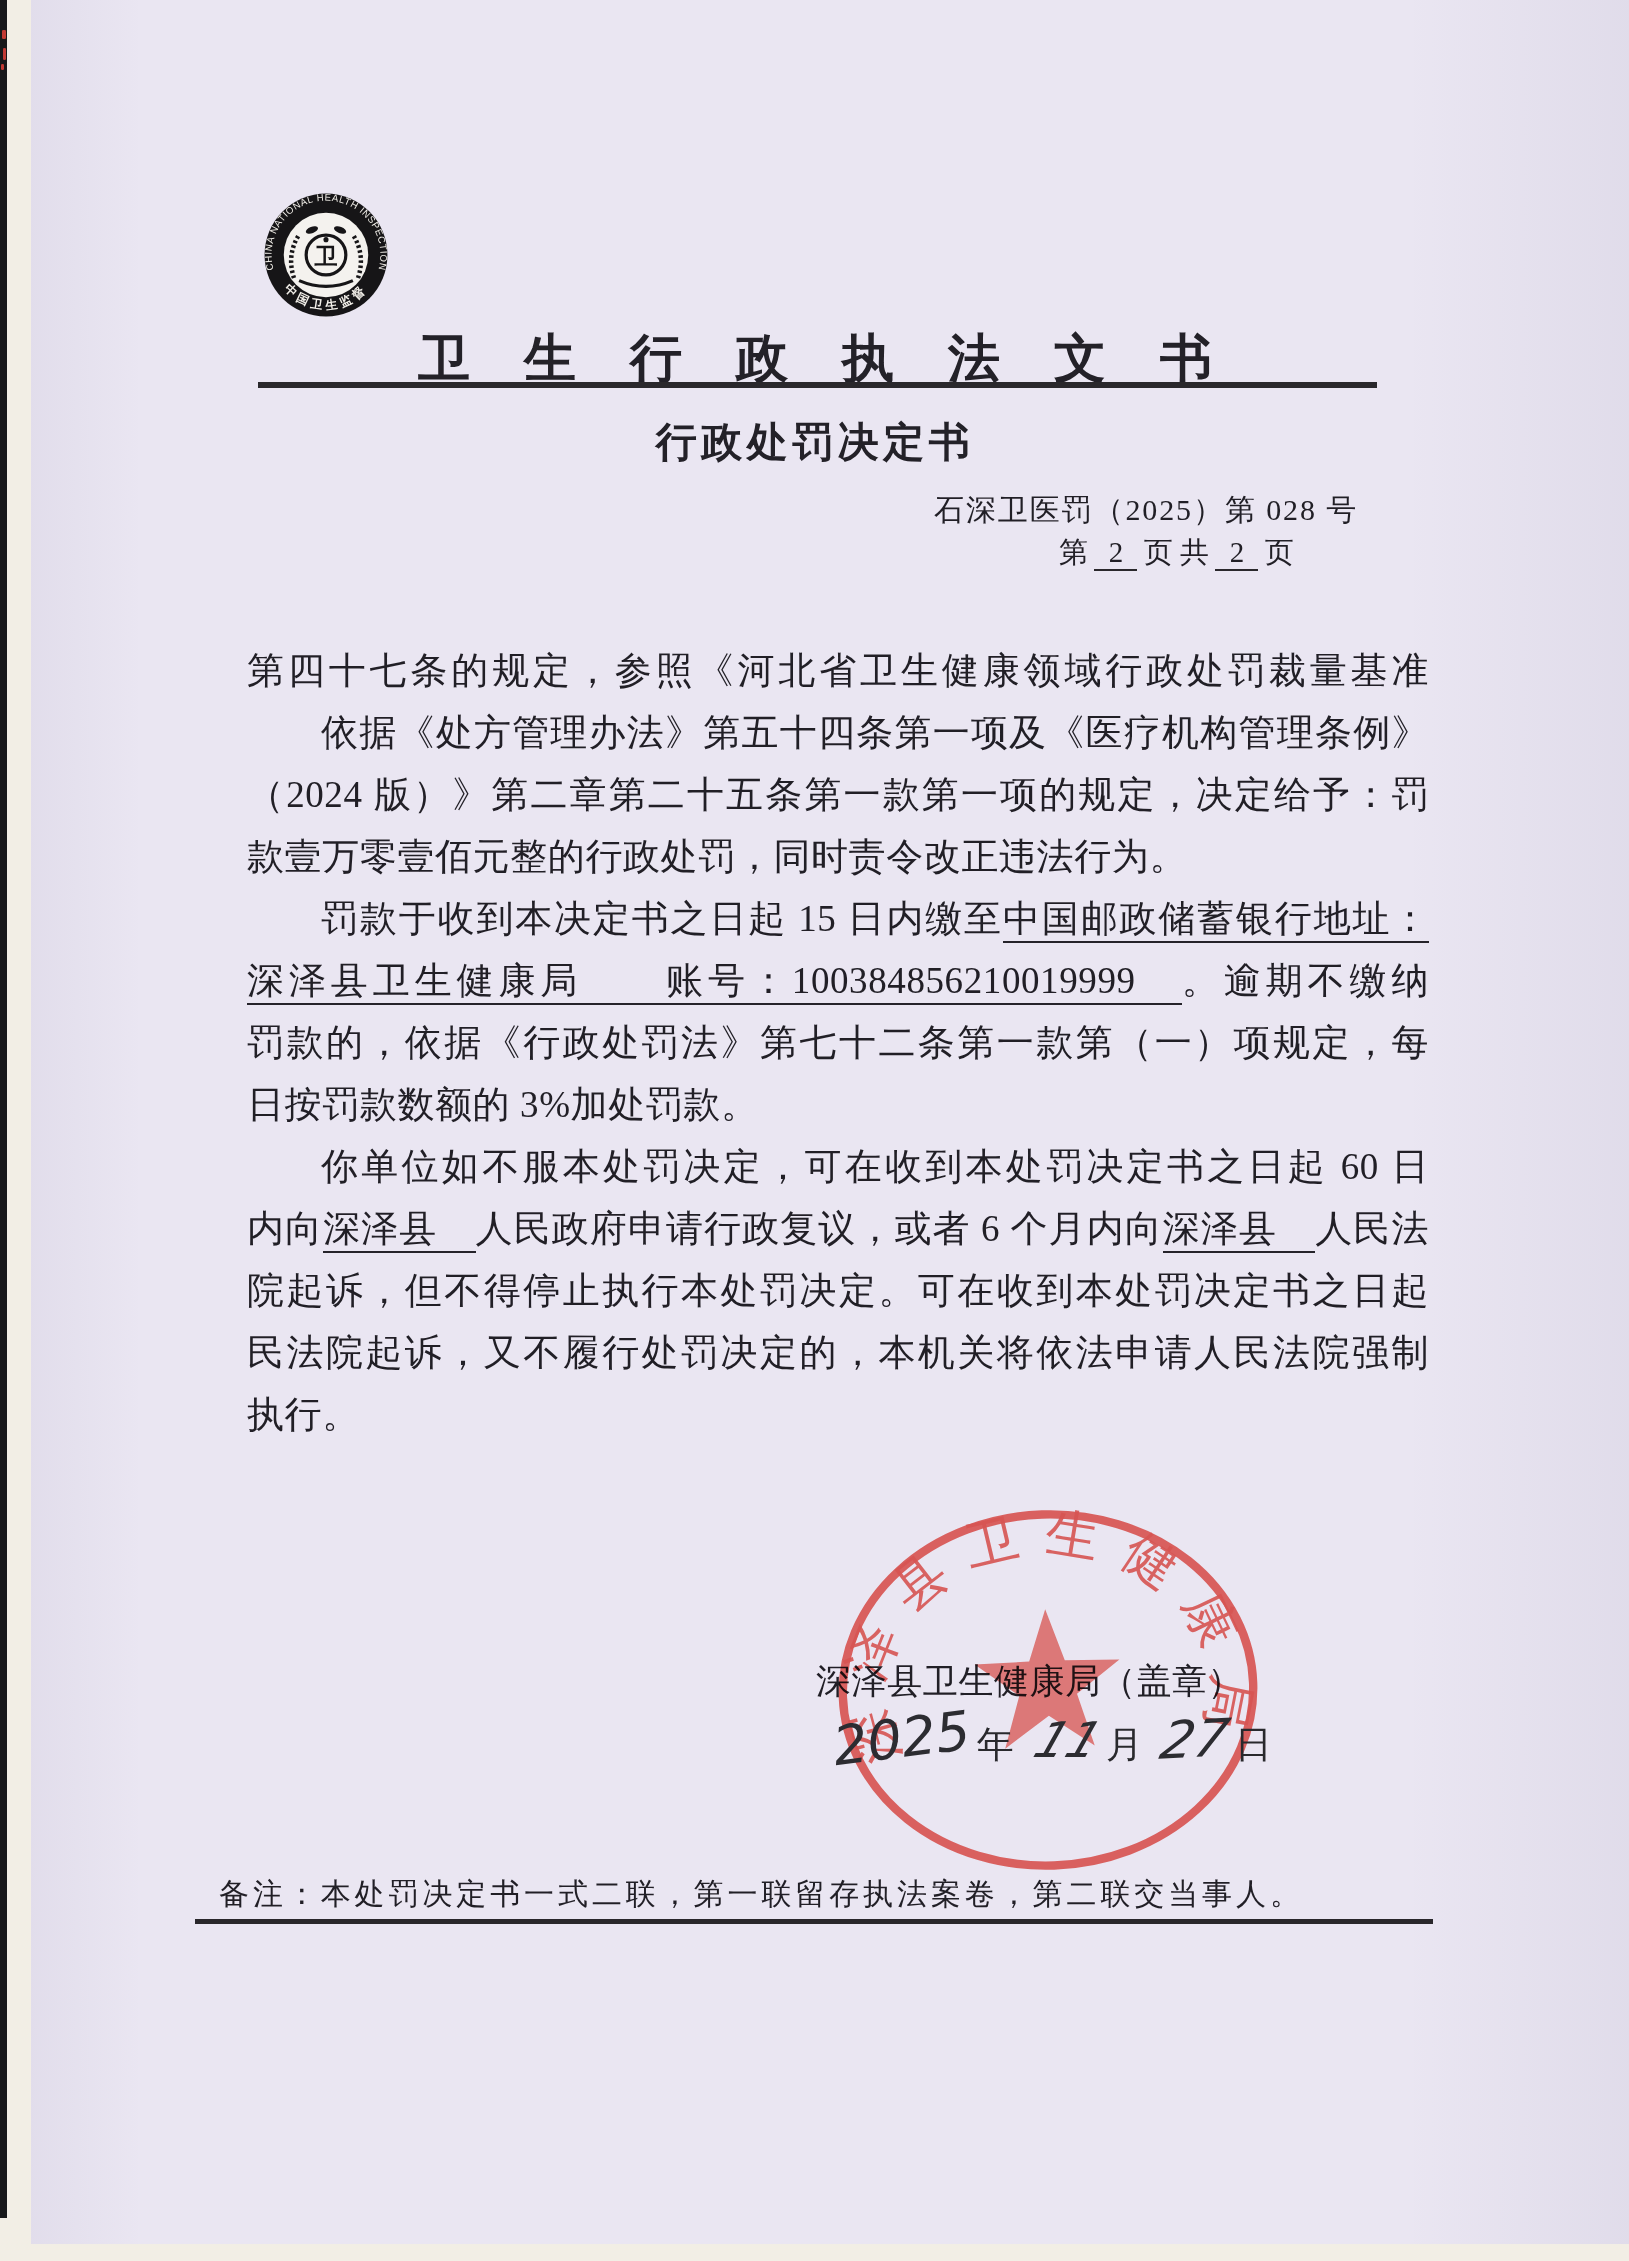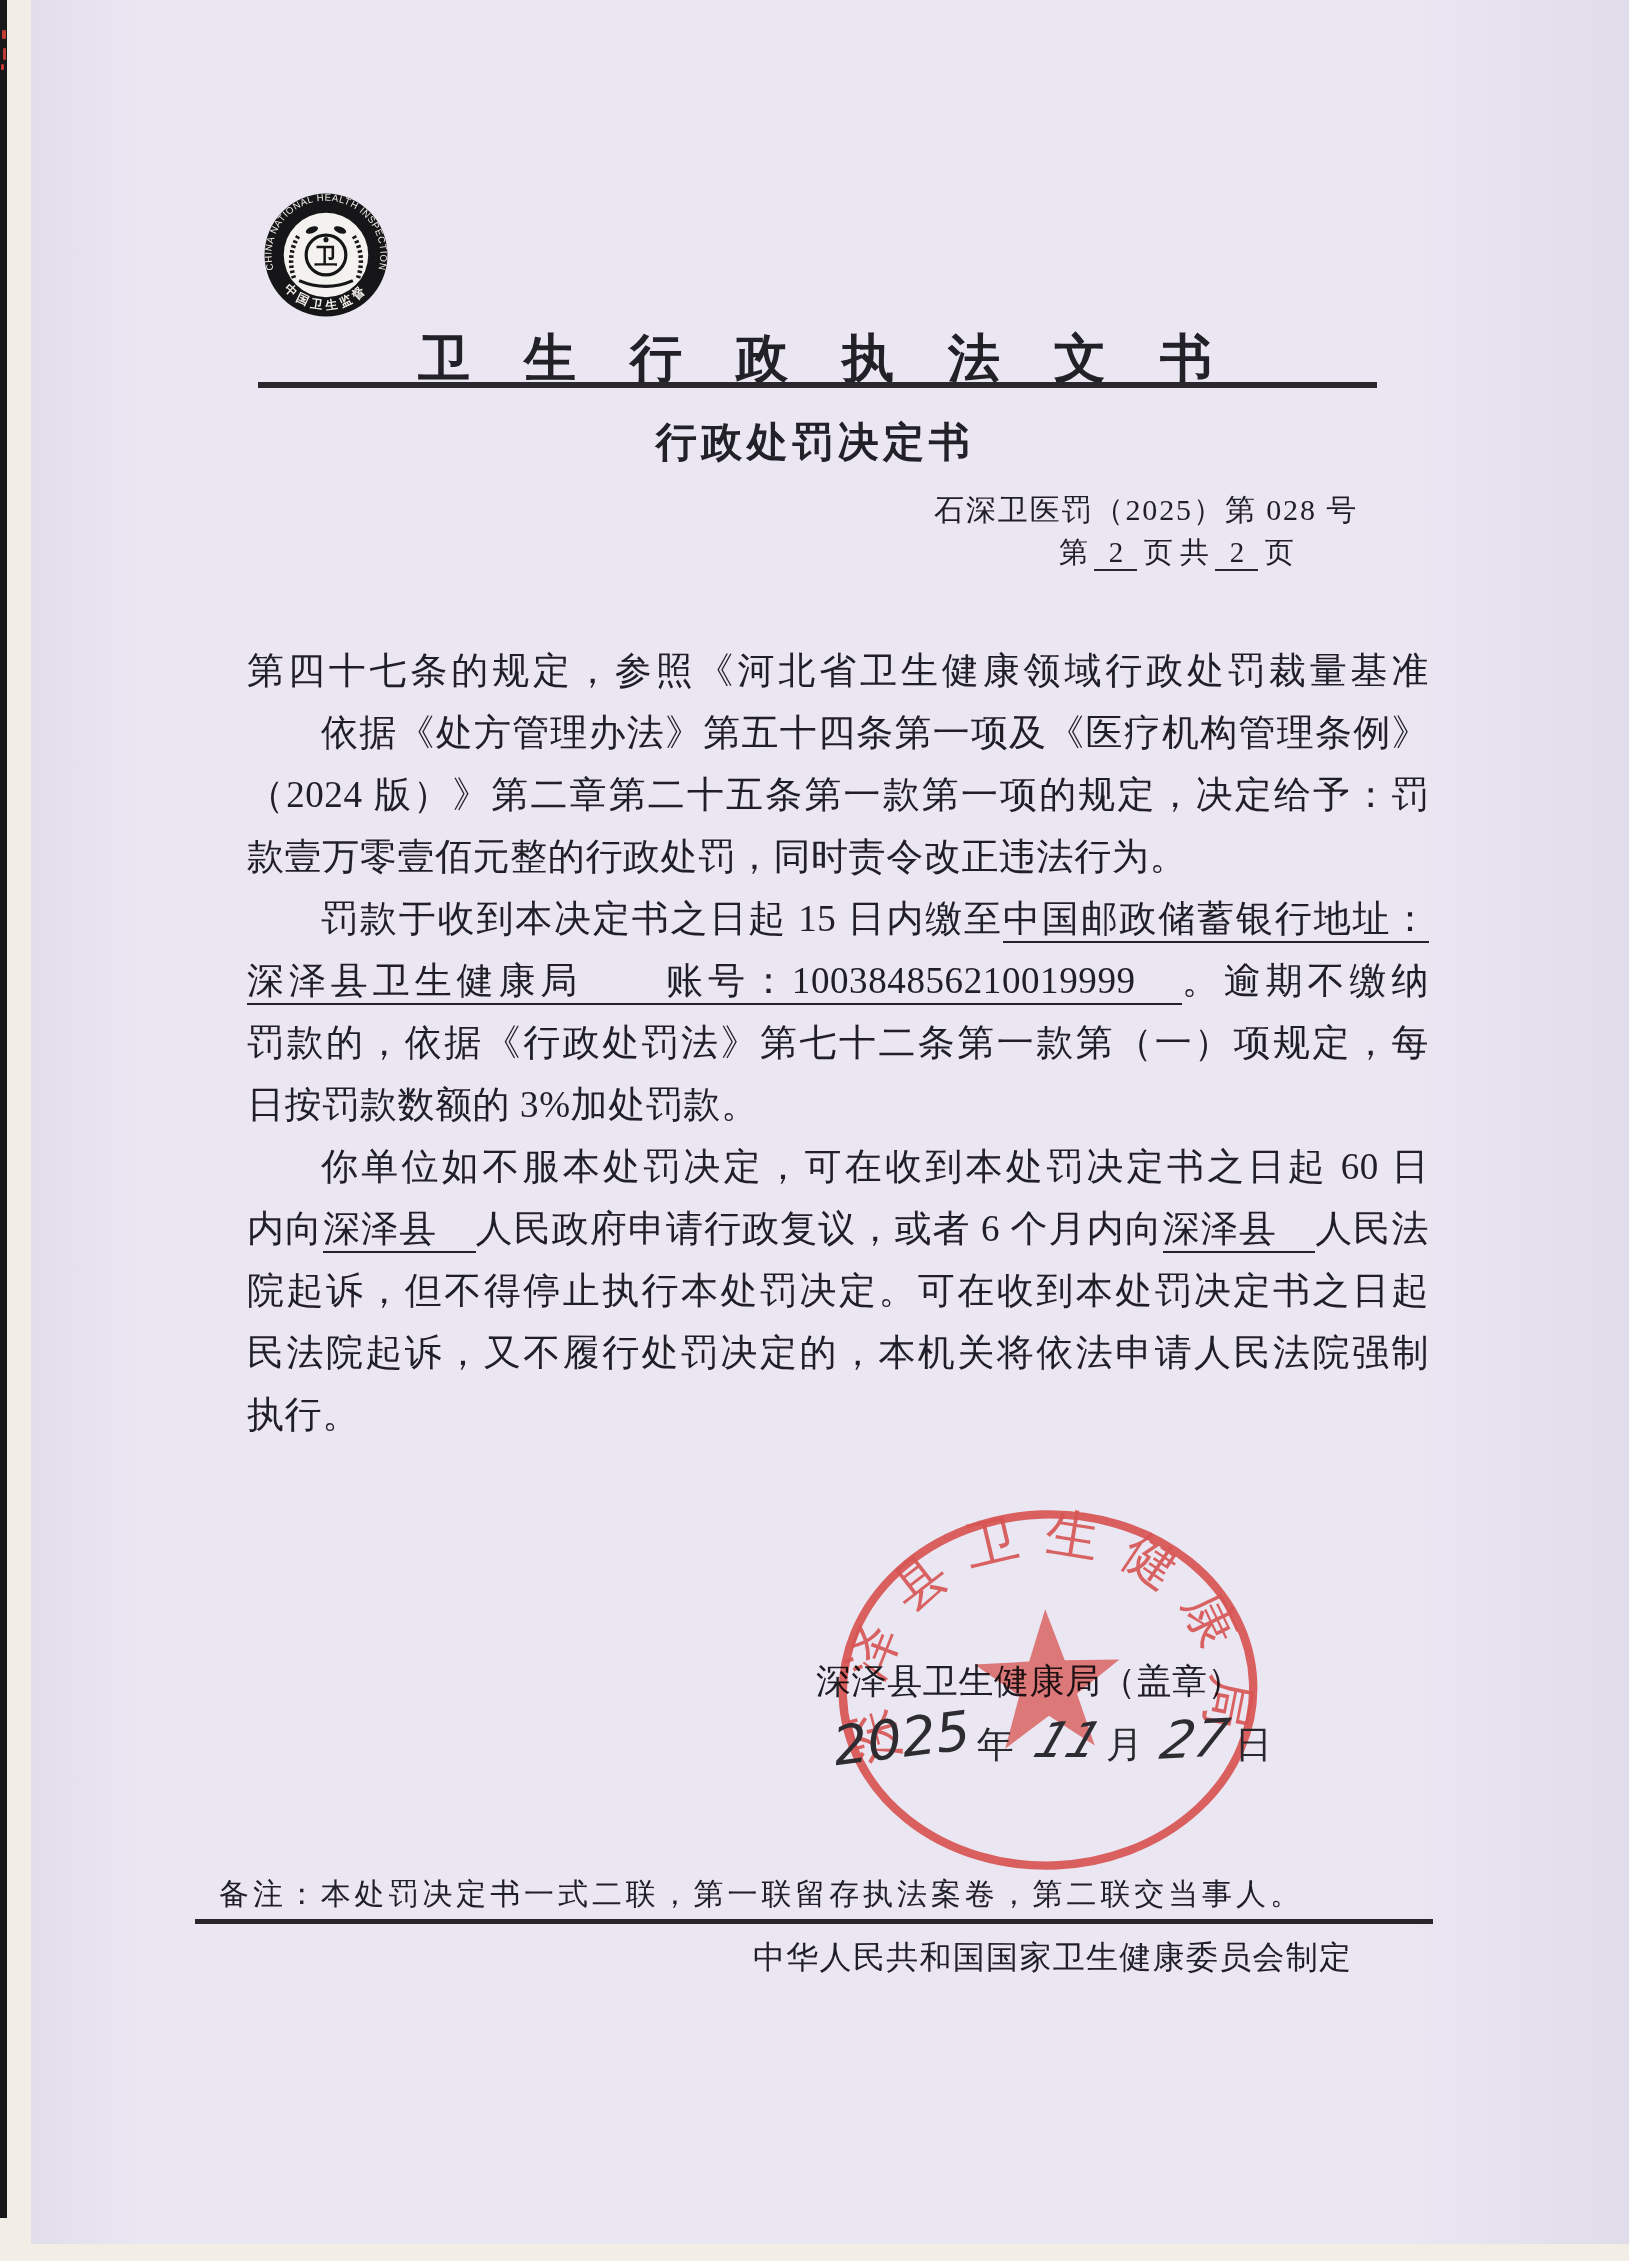--- a/index.html
+++ b/index.html
@@ -129,15 +129,14 @@
     <span class="hw hw-year">2025</span>
     <span class="pr">年</span>
     <span class="hw hw-month">11</span>
     <span class="pr">月</span>
     <span class="hw hw-day">27</span>
     <span class="pr">日</span>
   </div>
 
   <div class="foot-note">备注：本处罚决定书一式二联，第一联留存执法案卷，第二联交当事人。</div>
   <div class="foot-rule"></div>
-  <div class="foot-issuer">中华人民共和国国家卫生健康委员会制定</div>
 </div>
 
 
 </body></html>

